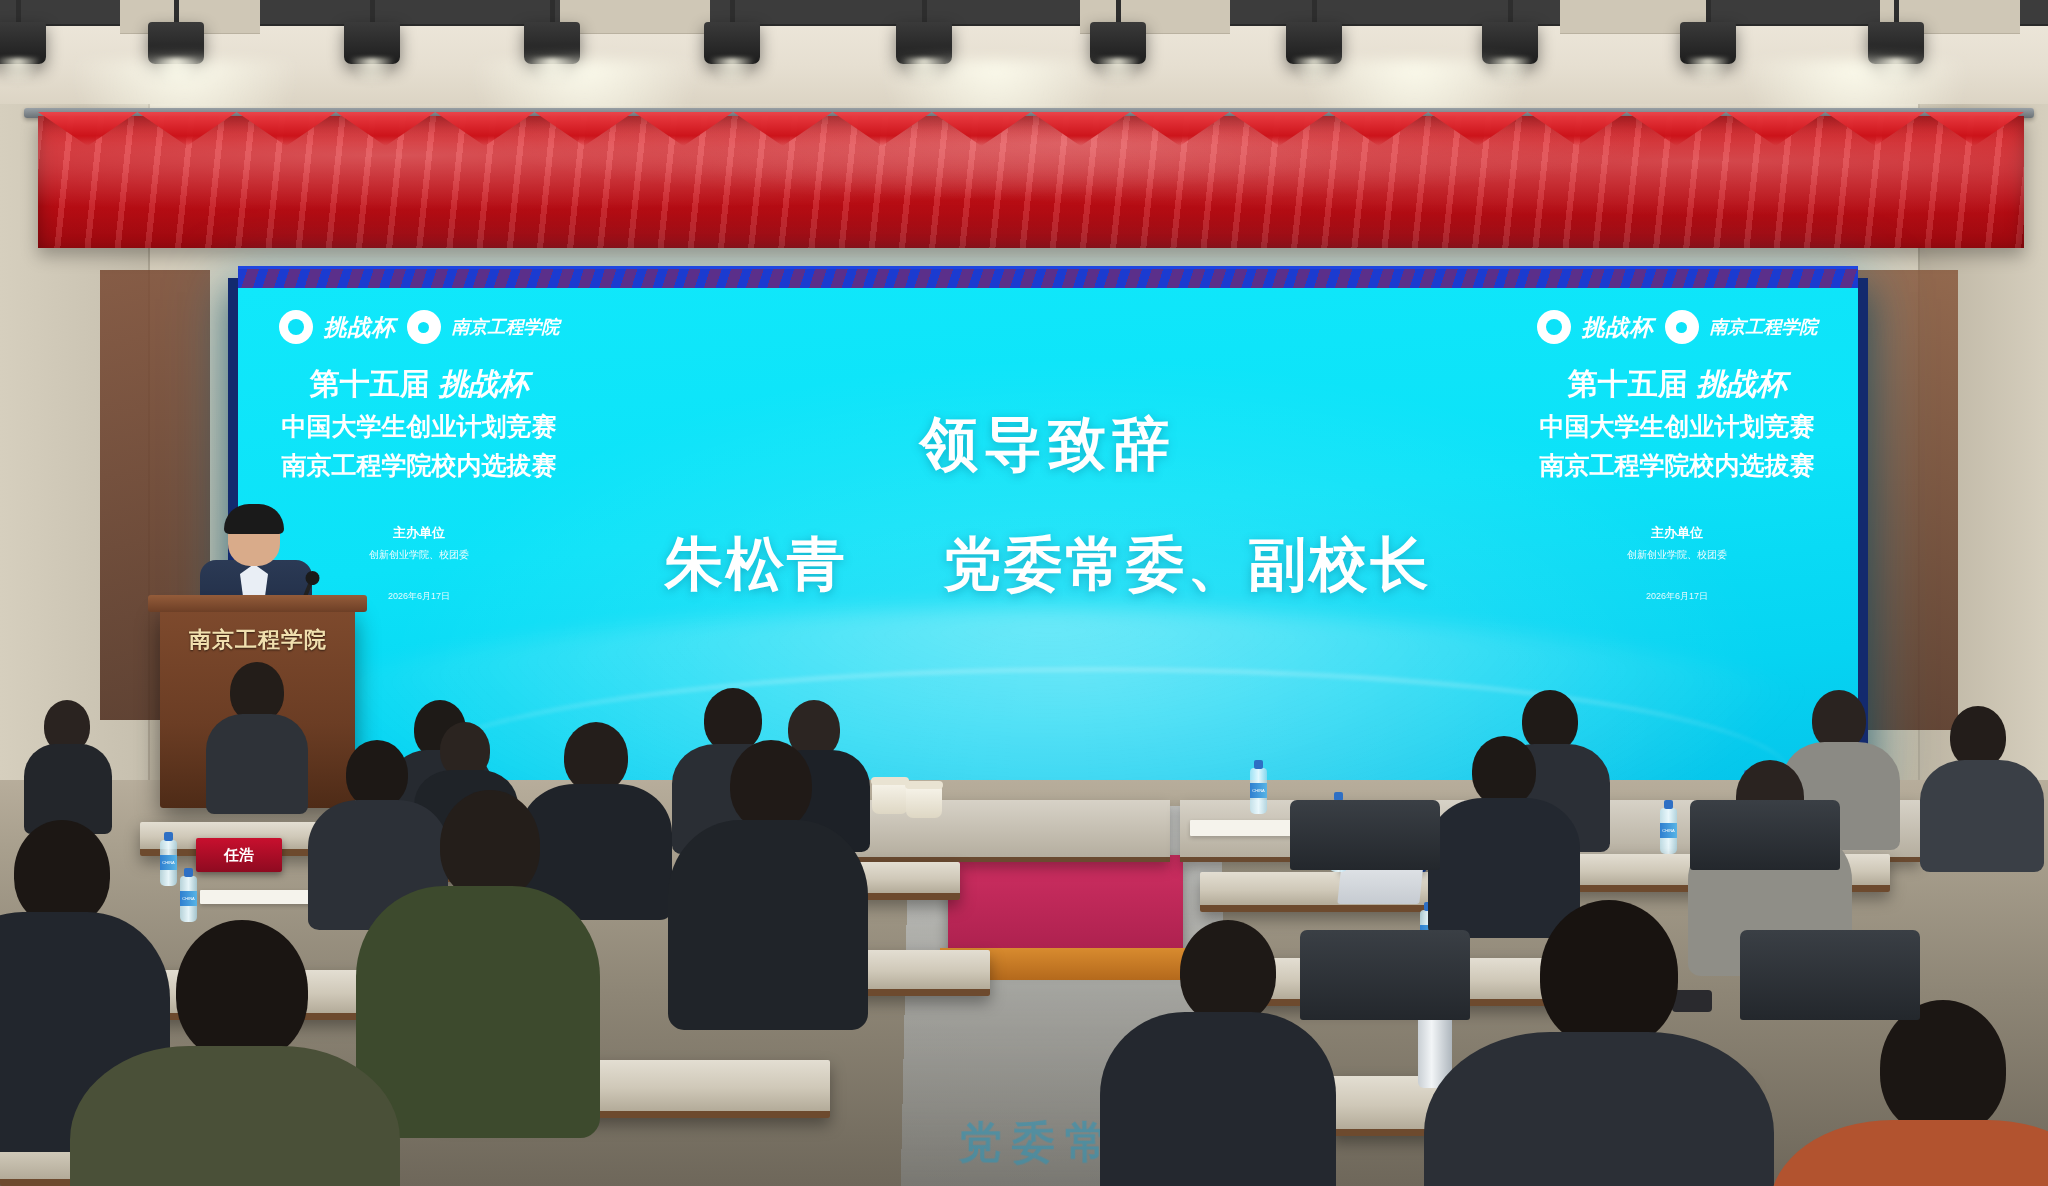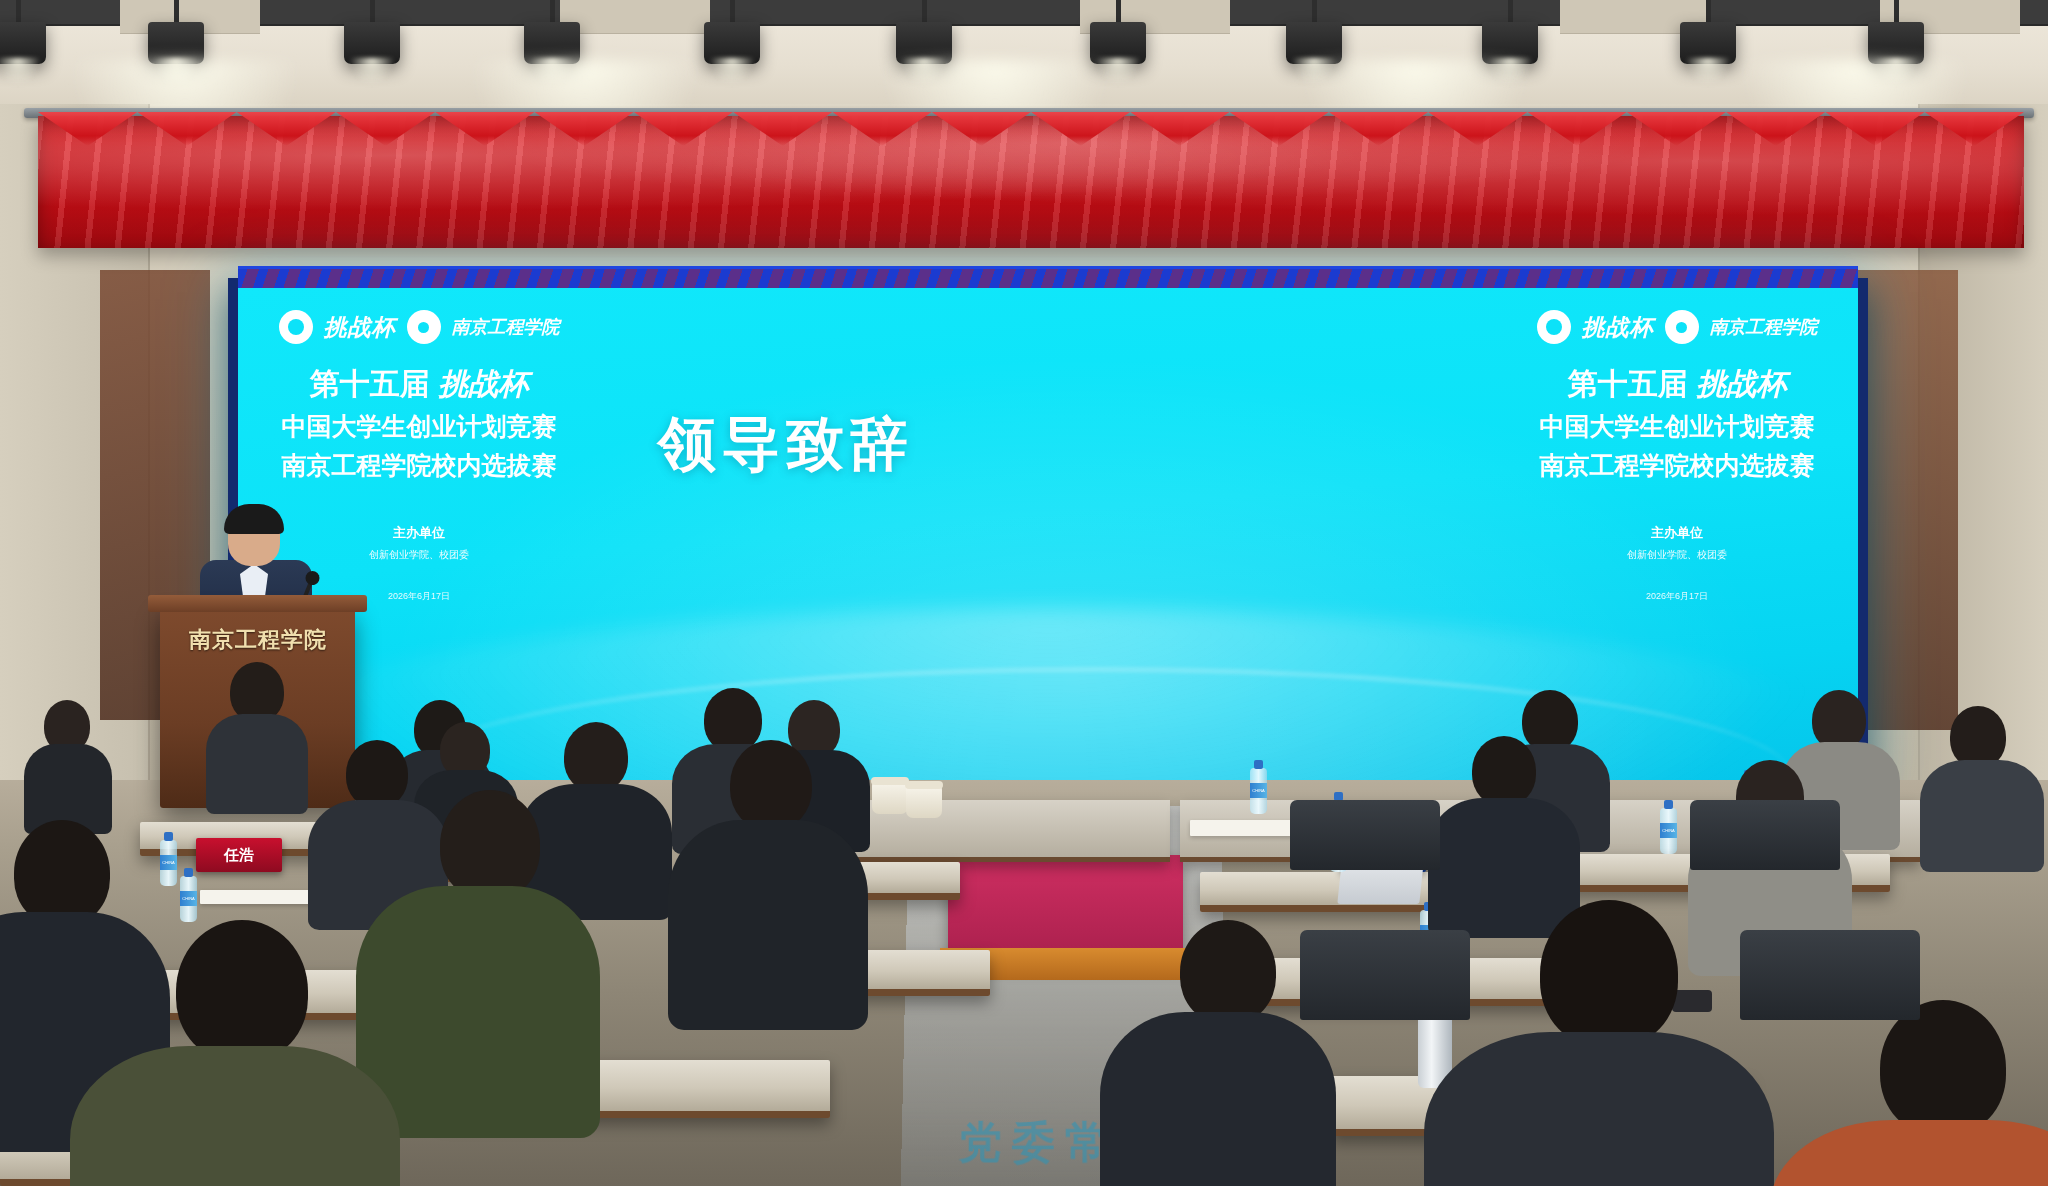--- a/index.html
+++ b/index.html
@@ -171,21 +171,21 @@
   .logo-word.small { font-size:18px; letter-spacing:0; }
   .sp-l1 { font-size:30px; font-weight:700; margin-bottom:9px; line-height:1.2; }
   .sp-l1 .cup { font-style:italic; font-family:"DejaVu Serif","Liberation Serif",serif; }
   .sp-l2 { font-size:25px; font-weight:700; margin-bottom:8px; line-height:1.25; }
   .sp-l3 { font-size:25px; font-weight:700; line-height:1.25; }
   .sp-org-label { font-size:13px; font-weight:700; margin-top:42px; }
   .sp-org { font-size:10px; margin-top:6px; opacity:.95; }
   .sp-date { font-size:9px; margin-top:28px; opacity:.9; }
 
   .center-block {
-    position:absolute; left:420px; right:420px; top:118px; text-align:left; color:#fff;
+    position:absolute; left:420px; right:420px; top:118px; text-align:center; color:#fff;
   }
   .ct-title {
     font-size:58px; font-weight:700; letter-spacing:6px; margin-bottom:42px;
     text-shadow:0 2px 10px rgba(0,90,120,.35);
   }
   .ct-name {
     font-size:58px; font-weight:700; letter-spacing:3px; white-space:nowrap;
     text-shadow:0 2px 10px rgba(0,90,120,.35);
   }
 
@@ -475,20 +475,25 @@
         </div>
         <div class="sp-l2">中国大学生创业计划竞赛</div>
         <div class="sp-l3">南京工程学院校内选拔赛</div>
         <div class="sp-org-label">主办单位</div>
         <div class="sp-org">创新创业学院、校团委</div>
         <div class="sp-date">2026年6月17日</div>
       </div>
 
       <div class="center-block">
         <div class="ct-title">领导致辞</div>
+        <div class="ct-name">
+          <span>朱松青</span>
+          &nbsp;&nbsp;&nbsp;
+          <span>党委常委、副校长</span>
+        </div>
       </div>
 
       <div class="side-panel side-right">
         <div class="logo-row">
           <span class="logo-mark"></span>
           <span class="logo-word">挑战杯</span>
           <span class="logo-mark dot"></span>
           <span class="logo-word small">南京工程学院</span>
         </div>
         <div class="sp-l1">

